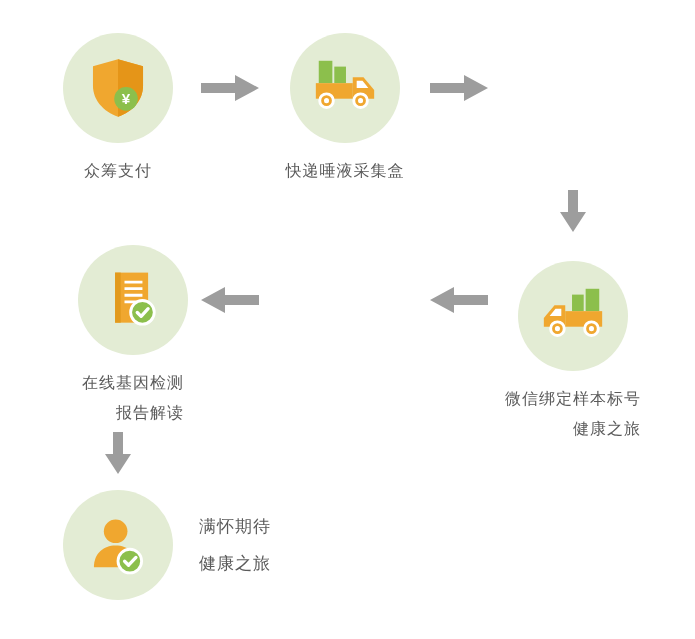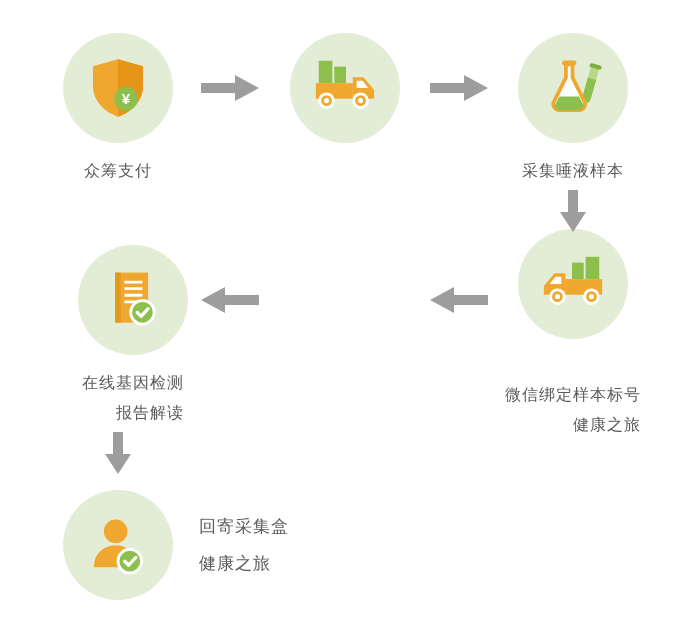--- a/index.html
+++ b/index.html
@@ -34,21 +34,21 @@
     line-height: 30px;
     color: #5b5b5b;
     letter-spacing: 1px;
     text-align: right;
   }
   #step-1 { left: 3px;   top: 33px; }
   #step-2 { left: 230px; top: 33px; }
   #step-3 { left: 458px; top: 33px; }
   #step-report { left: 18px;   top: 245px; }
   #step-wait   { left: 230px; top: 245px; }
-  #step-return { left: 458px; top: 229px; gap: 28px; }
+  #step-return { left: 458px; top: 261px; }
   #step-share {
     left: 63px; top: 490px;
     width: auto;
     flex-direction: row;
     align-items: center;
   }
   #step-share .label {
     margin: 0 0 0 26px;
     text-align: left;
     font-size: 17px;
@@ -89,39 +89,25 @@
         <rect x="25" y="14" width="12" height="17" fill="#8cbf4c"></rect>
         <rect x="6" y="31" width="38" height="16" fill="#f0a72f"></rect>
         <path d="M44 47 V25 H55 L66 38 V47 Z" fill="#f0a72f"></path>
         <path d="M48 28.5 H54 L60 36 H48 Z" fill="#ffffff"></path>
         <circle cx="17" cy="49" r="7" fill="#f0a72f" stroke="#ffffff" stroke-width="3"></circle>
         <circle cx="17" cy="49" r="2.6" fill="#ffffff"></circle>
         <circle cx="52" cy="49" r="7" fill="#f0a72f" stroke="#ffffff" stroke-width="3"></circle>
         <circle cx="52" cy="49" r="2.6" fill="#ffffff"></circle>
       </svg>
     </div>
+    <div class="label">
+      <div>快递唾液采集盒</div>
+    </div>
   </div>
 
-  <div class="step" id="step-3">
-    <div class="circle">
-      <svg width="68" height="68" viewBox="0 0 72 72">
-        <g transform="rotate(16 54 32)">
-          <rect x="50" y="12" width="9" height="40" rx="4.5" fill="#b9d689"></rect>
-          <path d="M50 26 H59 V47.5 A4.5 4.5 0 0 1 50 47.5 Z" fill="#8cbf4c"></path>
-          <rect x="48" y="10" width="13" height="4.5" rx="2.2" fill="#7fae41"></rect>
-        </g>
-        <path d="M28.5 11 L28.5 25 L16 50 A6.5 6.5 0 0 0 22 59.5 L42 59.5 A6.5 6.5 0 0 0 48 50 L35.5 25 L35.5 11 Z" fill="#ffffff" stroke="#f0a72f" stroke-width="4" stroke-linejoin="round"></path>
-        <path d="M21.5 45 L42.5 45 L47.5 55 Q45.5 59.5 41 59.5 L23 59.5 Q18.5 59.5 16.5 55 Z" fill="#8cbf4c"></path>
-        <rect x="24.5" y="7" width="15" height="5" rx="2.2" fill="#f0a72f"></rect>
-      </svg>
-    </div>
-    <div class="label">
-      <div>采集唾液样本</div>
-    </div>
-  </div>
 
   <div class="step" id="step-return">
     <div class="circle">
       <svg class="mirrored" width="70" height="70" viewBox="0 0 72 72">
         <rect x="9" y="8" width="14" height="23" fill="#8cbf4c"></rect>
         <rect x="25" y="14" width="12" height="17" fill="#8cbf4c"></rect>
         <rect x="6" y="31" width="38" height="16" fill="#f0a72f"></rect>
         <path d="M44 47 V25 H55 L66 38 V47 Z" fill="#f0a72f"></path>
         <path d="M48 28.5 H54 L60 36 H48 Z" fill="#ffffff"></path>
         <circle cx="17" cy="49" r="7" fill="#f0a72f" stroke="#ffffff" stroke-width="3"></circle>
@@ -156,21 +142,21 @@
   <div class="step" id="step-share">
     <div class="circle">
       <svg width="68" height="68" viewBox="0 0 72 72">
         <circle cx="33.5" cy="21.5" r="12.5" fill="#f0a72f"></circle>
         <path d="M10.5 59.5 C10.5 45 20.5 36.5 33.5 36.5 C46.5 36.5 56.5 45 56.5 59.5 Z" fill="#f0a72f"></path>
         <circle cx="48.5" cy="53" r="12.5" fill="#8cbf4c" stroke="#ffffff" stroke-width="3"></circle>
         <path d="M43 53.2 L47.2 57.4 L55 49.2" stroke="#ffffff" stroke-width="3.5" fill="none" stroke-linecap="round" stroke-linejoin="round"></path>
       </svg>
     </div>
     <div class="label">
-      <div>回寄采集盒</div>
+      <div>满怀期待</div>
       <div>健康之旅</div>
     </div>
   </div>
 
   <svg class="arrow" id="arrow-1" width="58" height="26" viewBox="0 0 58 26">
     <path d="M0 8 H34 V0 L58 13 L34 26 V18 H0 Z" fill="#9d9d9d"></path>
   </svg>
   <svg class="arrow" id="arrow-2" width="58" height="26" viewBox="0 0 58 26">
     <path d="M0 8 H34 V0 L58 13 L34 26 V18 H0 Z" fill="#9d9d9d"></path>
   </svg>

